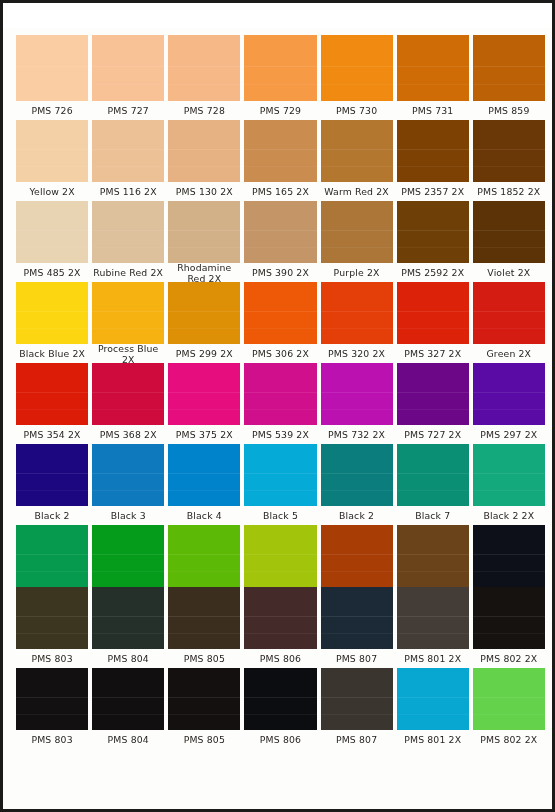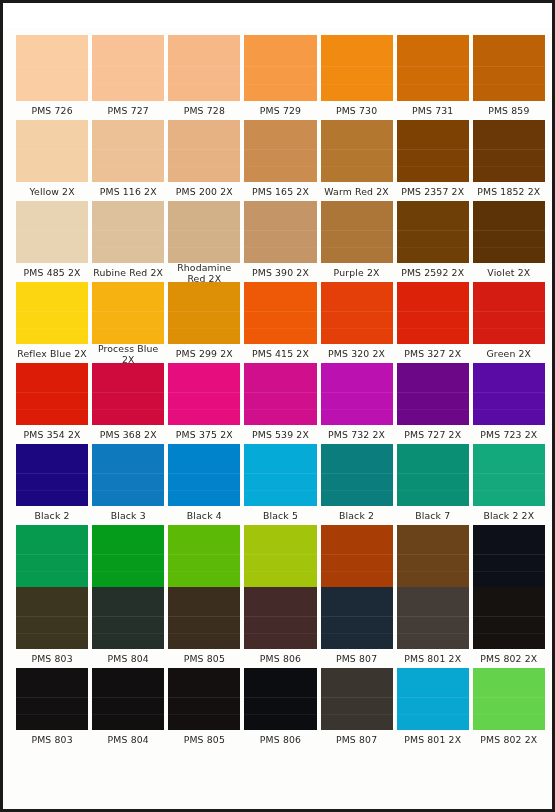--- a/index.html
+++ b/index.html
@@ -179,21 +179,21 @@
           </div>
         </div>
         <div class="row">
           <div class="cell">
             <div class="label">Yellow 2X</div>
           </div>
           <div class="cell">
             <div class="label">PMS 116 2X</div>
           </div>
           <div class="cell">
-            <div class="label">PMS 200 2X</div>
+            <div class="label">PMS 130 2X</div>
           </div>
           <div class="cell">
             <div class="label">PMS 165 2X</div>
           </div>
           <div class="cell">
             <div class="label">Warm Red 2X</div>
           </div>
           <div class="cell">
             <div class="label">PMS 2357 2X</div>
           </div>
@@ -265,30 +265,30 @@
           </div>
           <div class="cell">
             <div class="swatch" style="background: rgb(220, 34, 9);"></div>
           </div>
           <div class="cell">
             <div class="swatch" style="background: rgb(213, 28, 18);"></div>
           </div>
         </div>
         <div class="row">
           <div class="cell">
-            <div class="label">Reflex Blue 2X</div>
+            <div class="label">Black Blue 2X</div>
           </div>
           <div class="cell">
             <div class="label two-line">Process Blue 2X</div>
           </div>
           <div class="cell">
             <div class="label">PMS 299 2X</div>
           </div>
           <div class="cell">
-            <div class="label">PMS 415 2X</div>
+            <div class="label">PMS 306 2X</div>
           </div>
           <div class="cell">
             <div class="label">PMS 320 2X</div>
           </div>
           <div class="cell">
             <div class="label">PMS 327 2X</div>
           </div>
           <div class="cell">
             <div class="label">Green 2X</div>
           </div>
@@ -329,21 +329,21 @@
           <div class="cell">
             <div class="label">PMS 539 2X</div>
           </div>
           <div class="cell">
             <div class="label">PMS 732 2X</div>
           </div>
           <div class="cell">
             <div class="label">PMS 727 2X</div>
           </div>
           <div class="cell">
-            <div class="label">PMS 723 2X</div>
+            <div class="label">PMS 297 2X</div>
           </div>
         </div>
         <div class="row">
           <div class="cell">
             <div class="swatch" style="background: rgb(29, 7, 128);"></div>
           </div>
           <div class="cell">
             <div class="swatch" style="background: rgb(15, 121, 189);"></div>
           </div>
           <div class="cell">

